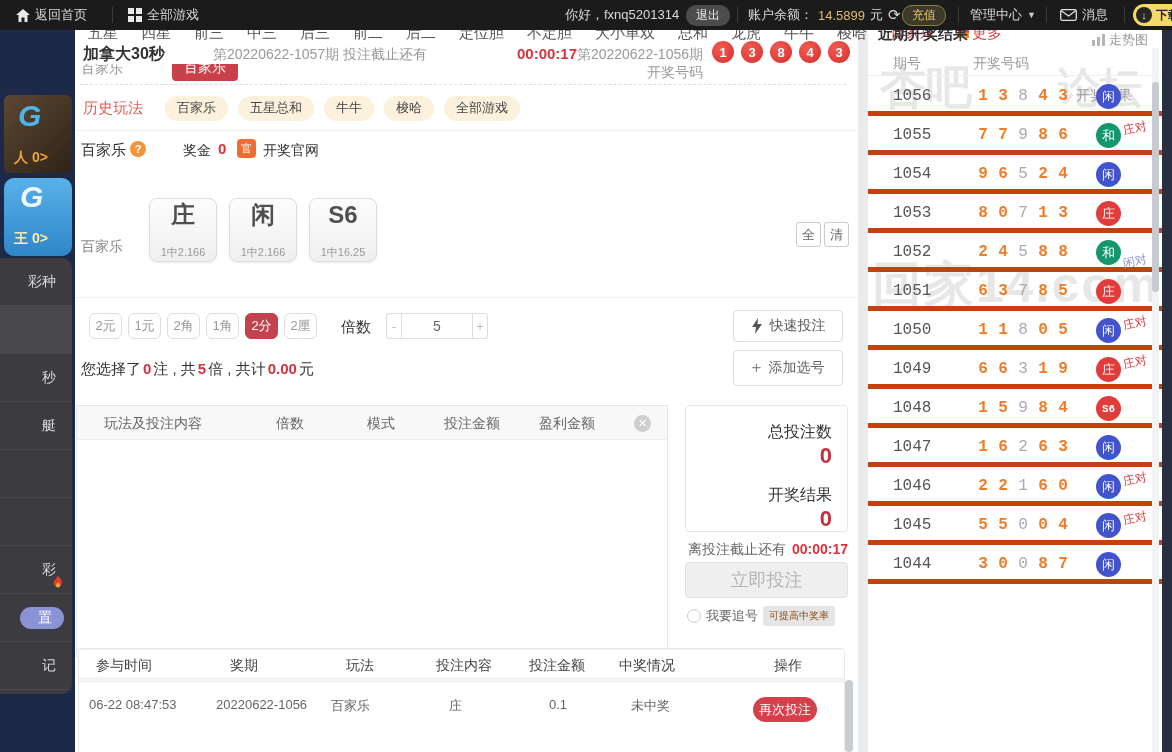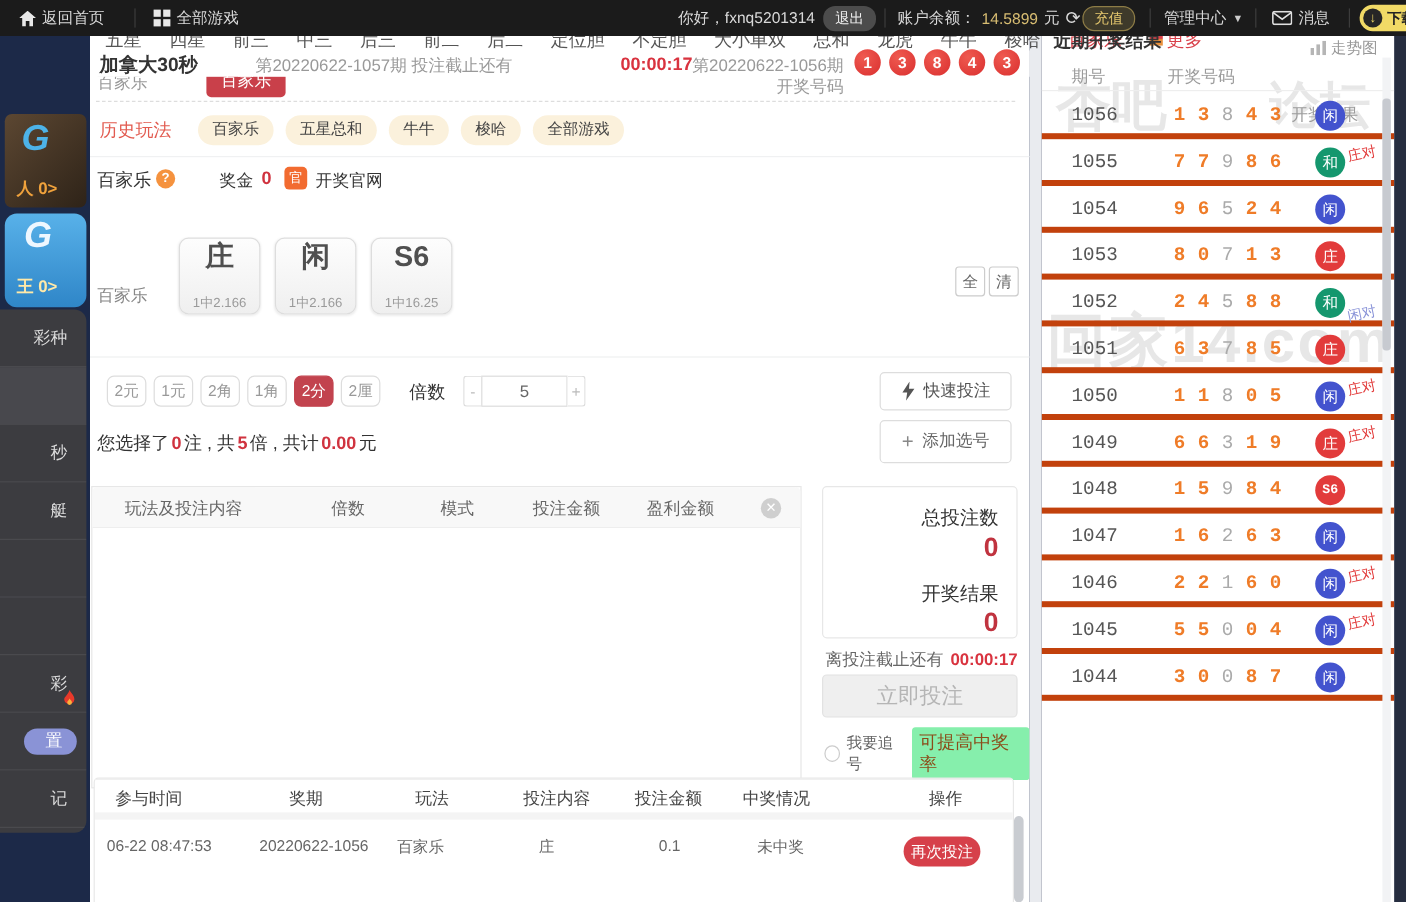--- a/index.html
+++ b/index.html
@@ -102,29 +102,29 @@
 
   .sum-box { position:absolute; left:610px; top:383px; width:163px; height:127px; border:1px solid #e7e7e7; border-radius:4px; background:#fff; text-align:right; padding-right:15px; }
   .sum-label { font-size:16px; color:#333; margin-top:16px; }
   .sum-val { font-size:22px; font-weight:bold; color:#c0333f; line-height:26px; }
   .deadline { position:absolute; left:613px; top:519px; font-size:14px; color:#666; }
   .deadline b { color:#d9333f; font-weight:bold; margin-left:6px; }
   .bet-btn { position:absolute; left:610px; top:540px; width:163px; height:36px; background:#efefef; border:1px solid #e2e2e2; border-radius:4px; color:#b5b5b5; font-size:18px; display:flex; align-items:center; justify-content:center; cursor:pointer; }
   .chase-row { position:absolute; left:612px; top:584px; display:flex; align-items:center; gap:5px; }
   .radio { width:14px; height:14px; border:1px solid #ccc; border-radius:50%; background:#fff; cursor:pointer; }
   .chase-label { font-size:13px; color:#666; }
-  .chase-badge { background:#86efac; color:#8b4d1a; font-size:15px; padding:3px 6px; border-radius:3px; }
+  .chase-badge { background:#e5e5e5; color:#8b4d1a; font-size:10px; padding:3px 6px; border-radius:3px; }
 
   .rec-card { position:absolute; left:3px; top:626px; width:767px; height:130px; border:1px solid #e8e8e8; border-radius:4px; background:#fff; }
   .rec-head { position:relative; height:32px; }
   .rec-title { position:absolute; left:14px; top:8px; font-size:14px; font-weight:bold; color:#333; display:flex; gap:6px; align-items:center; }
   .hide-btn { position:absolute; right:28px; top:1px; width:62px; height:21px; border:1px solid #ddd; border-radius:3px; background:#fafafa; color:#999; font-size:12px; display:flex; align-items:center; justify-content:center; cursor:pointer; }
   .rec-cols { position:relative; height:28px; border-top:1px solid #f0f0f0; font-size:14px; color:#444; }
   .rec-cols span { position:absolute; top:7px; }
-  .rc0{left:17px;} .rc1{left:162px;} .rc2{left:267px;} .rc3{left:357px;} .rc4{left:450px;} .rc5{left:540px;} .rc6{left:695px;}
+  .rc0{left:17px;} .rc1{left:151px;} .rc2{left:267px;} .rc3{left:357px;} .rc4{left:450px;} .rc5{left:540px;} .rc6{left:695px;}
   .rec-band { height:6px; background:#f4f4f4; }
   .rec-row { position:relative; height:42px; font-size:13px; color:#666; }
   .rec-row span { position:absolute; top:14px; }
   .rr0{left:10px;} .rr1{left:137px;} .rr2{left:252px;} .rr3{left:370px;} .rr4{left:470px;} .rr5{left:552px;}
   .retry-btn { position:absolute; left:674px; top:8px; width:64px; height:25px; background:#d6404a; color:#fff; font-size:13px; border-radius:13px; display:flex; align-items:center; justify-content:center; cursor:pointer; }
 
   .main-scroll { position:absolute; left:770px; top:658px; width:8px; height:72px; background:#c9ccd1; border-radius:4px; }
 
   .gap-strip { position:absolute; left:858px; top:30px; width:10px; height:722px; background:#e9ebef; }
 

